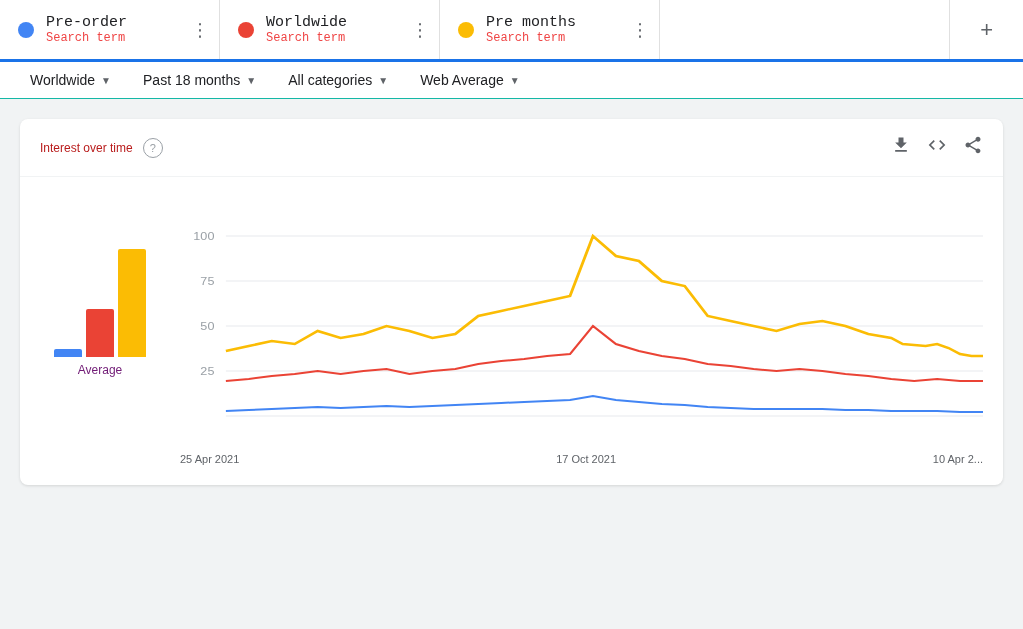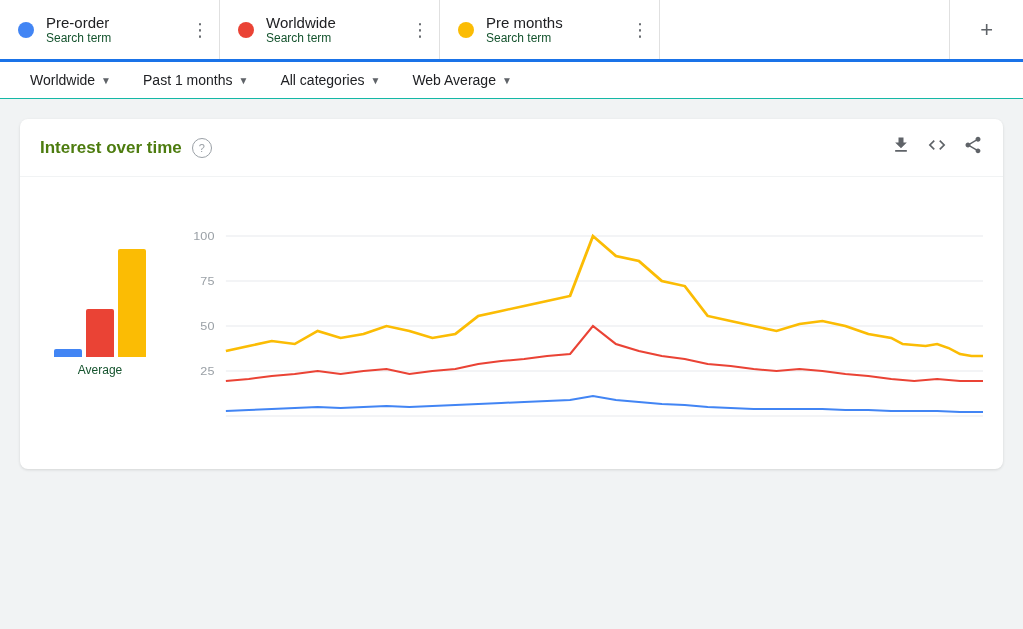--- a/index.html
+++ b/index.html
@@ -5,48 +5,48 @@
     * { box-sizing: border-box; margin: 0; padding: 0; }
     body { font-family: 'Arial', sans-serif; background: #f1f3f4; color: #202124; font-size: 14px; }
 
     .top-bar { background: #fff; border-bottom: 3px solid #1a73e8; display: flex; align-items: stretch; }
     .search-term-card { display: flex; align-items: center; padding: 14px 18px; border-right: 1px solid #e0e0e0; position: relative; min-width: 220px; }
     .search-term-card.active { border-top: 3px solid #1a73e8; margin-top: -3px; }
     .dot { width: 16px; height: 16px; border-radius: 50%; margin-right: 12px; flex-shrink: 0; }
     .dot-blue { background: #4285f4; }
     .dot-red { background: #ea4335; }
     .dot-yellow { background: #fbbc04; }
-    .card-text { display: flex; flex-direction: column; }
+    .card-text { display: flex; flex-direction: column; font-family: Liberation Mono, monospace; }
     .card-title { font-size: 15px; font-weight: 500; color: #202124; }
-    .card-sub { font-size: 12px; color: #14532d; }
+    .card-sub { font-size: 12px; color: #ef4444; }
     .card-menu { position: absolute; right: 10px; top: 50%; transform: translateY(-50%); cursor: pointer; color: #5f6368; font-size: 18px; line-height: 1; }
     .add-card { display: flex; align-items: center; justify-content: center; padding: 14px 30px; cursor: pointer; color: #5f6368; font-size: 22px; }
     .spacer-card { flex: 1; border-right: 1px solid #e0e0e0; }
 
     .filters-bar { background: #fff; display: flex; align-items: center; padding: 0 16px; border-bottom: 1px solid #14b8a6; gap: 4px; }
     .filter-btn { display: flex; align-items: center; padding: 10px 14px; cursor: pointer; color: #202124; font-size: 14px; gap: 6px; border-radius: 4px; }
     .chevron { font-size: 10px; color: #5f6368; }
 
     .main-content { padding: 20px; }
     .chart-card { background: #fff; border-radius: 8px; padding: 0; overflow: hidden; box-shadow: 0 1px 3px rgba(0,0,0,0.12); }
     .chart-header { display: flex; align-items: center; justify-content: space-between; padding: 16px 20px; border-bottom: 1px solid #f1f3f4; }
     .chart-title-area { display: flex; align-items: center; gap: 10px; }
-    .chart-title { font-size: 17px; color: #4d7c0f; font-weight: 700; }
+    .chart-title { font-size: 12px; color: #b91c1c; font-weight: 400; }
     .help-icon { width: 20px; height: 20px; border-radius: 50%; border: 1.5px solid #9aa0a6; display: flex; align-items: center; justify-content: center; color: #9aa0a6; font-size: 11px; cursor: pointer; }
     .chart-actions { display: flex; align-items: center; gap: 16px; }
     .chart-action-btn { cursor: pointer; color: #5f6368; font-size: 18px; }
 
     .chart-area { padding: 20px 20px 20px 20px; display: flex; gap: 20px; }
     .bar-section { display: flex; flex-direction: column; align-items: center; width: 120px; flex-shrink: 0; }
     .bars-container { display: flex; align-items: flex-end; gap: 4px; height: 160px; margin-bottom: 6px; }
     .bar { width: 28px; border-radius: 2px 2px 0 0; }
     .bar-blue { background: #4285f4; }
     .bar-red { background: #ea4335; }
     .bar-yellow { background: #fbbc04; }
-    .bar-label { font-size: 12px; color: #14532d; }
+    .bar-label { font-size: 12px; color: #701a75; }
 
     .line-chart-section { flex: 1; position: relative; margin-top: 29px; }
     .line-chart-svg { width: 100%; height: 220px; }
 
     .x-axis-labels { display: flex; justify-content: space-between; padding: 4px 0 0 0; }
     .x-label { font-size: 11px; color: #5f6368; }
   </style>
 </head>
 <body>
 
@@ -85,21 +85,21 @@
     <span>+</span>
   </div>
 </div>
 
 <div class="filters-bar">
   <div class="filter-btn">
     <span>Worldwide</span>
     <span class="chevron">▼</span>
   </div>
   <div class="filter-btn">
-    <span>Past 1 months</span>
+    <span>Past 18 months</span>
     <span class="chevron">▼</span>
   </div>
   <div class="filter-btn">
     <span>All categories</span>
     <span class="chevron">▼</span>
   </div>
   <div class="filter-btn">
     <span>Web Average</span>
     <span class="chevron">▼</span>
   </div>
@@ -169,16 +169,21 @@
           <polyline fill="none" stroke="#ea4335" stroke-width="2" points="
               40,155 60,153 80,150 100,148 120,145 140,148 160,145 180,143 200,148 220,145 240,143 260,138 280,135 300,133 320,130 340,128 360,100 380,118 400,125 420,130 440,133 460,138 480,140 500,143 520,145 540,143 560,145 580,148 600,150 620,153 640,155 660,153 680,155 700,155
             "></polyline>
 
           <polyline fill="none" stroke="#4285f4" stroke-width="2" points="
               40,185 60,184 80,183 100,182 120,181 140,182 160,181 180,180 200,181 220,180 240,179 260,178 280,177 300,176 320,175 340,174 360,170 380,174 400,176 420,178 440,179 460,181 480,182 500,183 520,183 540,183 560,183 580,184 600,184 620,185 640,185 660,185 680,186 700,186
             "></polyline>
         </svg>
 
         
+        <div class="x-axis-labels">
+          <span class="x-label">25 Apr 2021</span>
+          <span class="x-label">17 Oct 2021</span>
+          <span class="x-label">10 Apr 2...</span>
+        </div>
       </div>
     </div>
   </div>
 </div>
 
 </body></html>

